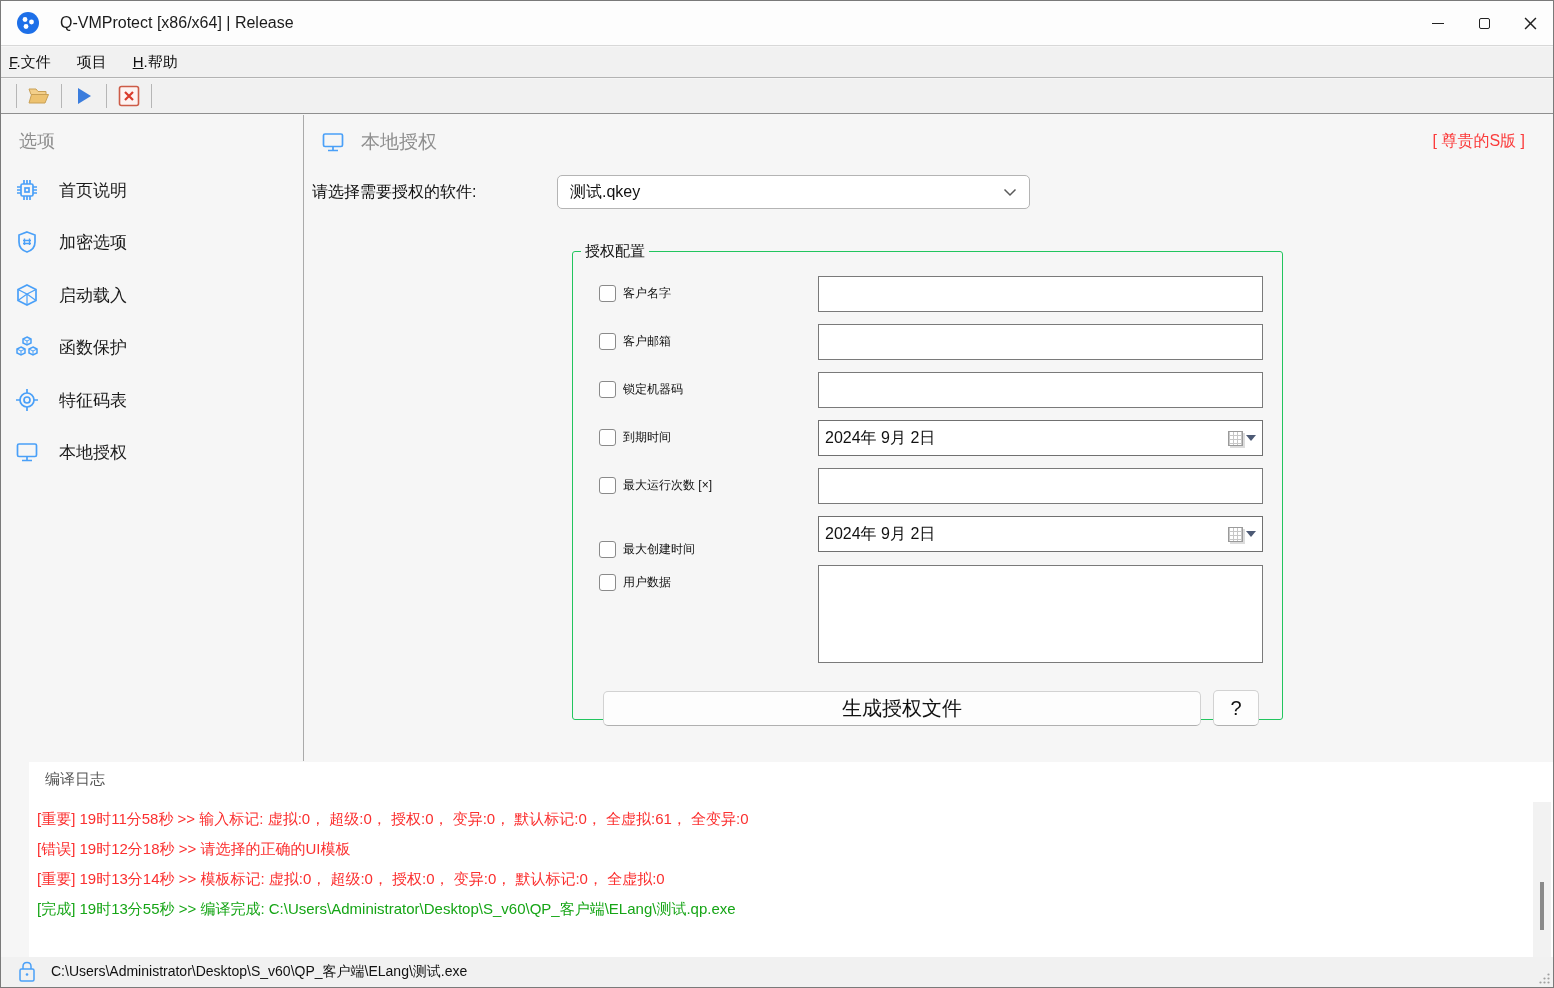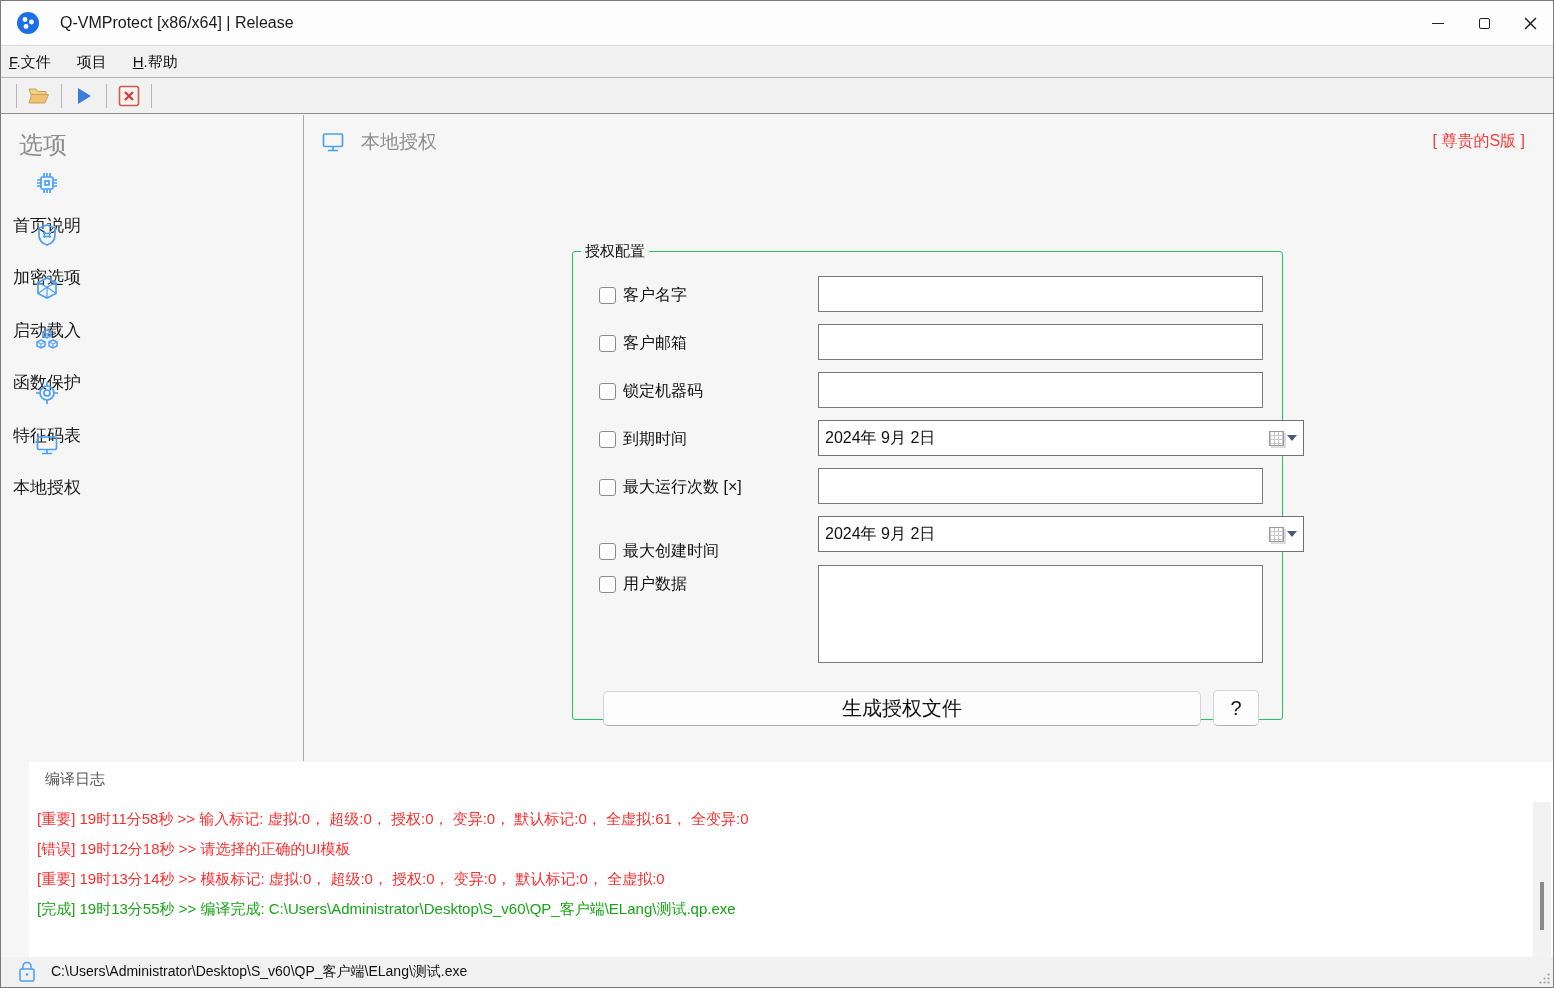--- a/index.html
+++ b/index.html
@@ -33,22 +33,22 @@
   .toolbar {
     position:absolute; top:78px; left:0; right:0; height:35px;
     background:#f1f1f1; display:flex; align-items:center;
     border-bottom:1px solid #8f8f8f; padding-left:8px;
   }
   .tb-sep { width:1px; height:24px; background:#b6b6b6; margin:0 7px; }
   .tb-btn { width:30px; height:28px; display:flex; align-items:center; justify-content:center; }
   
   .body { position:absolute; top:114px; left:0; right:0; height:646px; display:flex; }
   .sidebar { width:303px; background:#f6f6f6; border-right:1px solid #aaa; position:relative; }
-  .sb-header { position:absolute; top:14px; left:18px; font-size:24px; color:#8f8f8f;font-family:Liberation Mono, monospace; }
-  .sb-item { position:absolute; left:12px; display:flex; align-items:center; gap:18px; height:40px; cursor:default;flex-direction:column; }
+  .sb-header { position:absolute; top:14px; left:18px; font-size:18px; color:#8f8f8f;font-family:Liberation Mono, monospace; }
+  .sb-item { position:absolute; left:12px; display:flex; align-items:center; gap:18px; height:40px; cursor:default; }
   .sb-item .ic { width:28px; height:28px; display:flex; align-items:center; justify-content:center; }
   .sb-item .lbl { font-size:17px; color:#1b1b1b; }
   .content { flex:1; position:relative; background:#f6f6f6; }
   .page-header { position:absolute; top:14px; left:15px; display:flex; align-items:center; gap:14px; }
   .page-header .ttl { font-size:19px; color:#8f8f8f; }
   .edition { position:absolute; top:16px; right:28px; font-size:16px; color:#fb3b3b; }
   .soft-row { position:absolute; top:60px; left:8px; right:0; height:34px; display:flex; align-items:center; }
   .soft-label { font-size:16px; color:#111; }
   .combo {
     position:absolute; left:245px; top:0; width:473px; height:34px;
@@ -57,28 +57,28 @@
   }
   .combo .chev { margin-left:auto; }
   
   .groupbox {
     position:absolute; left:268px; top:127px; width:711px; height:478px;
     border:1px solid #22c55e; border-radius:3px;
   }
   .groupbox legend { margin-left:8px; padding:0 4px; font-size:15px; color:#111; }
   .f-row { position:absolute; left:26px; display:flex; align-items:center; }
   .cb { width:17px; height:17px; background:#fff; border:1px solid #8a8a8a; border-radius:3px; flex:0 0 auto; }
-  .f-label { margin-left:7px; font-size:16px; color:#111;text-align:right; }
+  .f-label { margin-left:7px; font-size:12px; color:#111;text-align:right; }
   .ti {
     position:absolute; left:245px; width:445px; height:36px;
     border:1px solid #7a7a7a; background:#fff; font-size:16px; padding:0 8px;
     font-family:"Liberation Sans","DejaVu Sans",sans-serif; outline:none;
   }
   .datefield {
-    position:absolute; left:245px; width:486px; height:36px;
+    position:absolute; left:245px; width:445px; height:36px;
     border:1px solid #707070; background:#fff; display:flex; align-items:center;
     padding:0 6px; font-size:16px; color:#111;
   }
   .cal-wrap { margin-left:auto; display:flex; align-items:center; gap:3px; }
   .cal-ic { width:15px; height:15px; border:1px solid #9a9a9a; background:#fff;
     background-image:linear-gradient(#c7c7c7 1px, transparent 1px), linear-gradient(90deg,#c7c7c7 1px, transparent 1px);
     background-size:4px 4px; background-position:0 3px; box-shadow:2px 2px 0 #dcdcdc; }
   .cal-arrow { width:0; height:0; border-left:5px solid transparent; border-right:5px solid transparent; border-top:6px solid #4d5a75; }
   .ta {
     position:absolute; left:245px; width:445px; height:98px;
@@ -236,20 +236,29 @@
     <div class="content">
       <div class="page-header">
         <svg width="28" height="26" viewBox="0 0 26 26" fill="none" stroke="#4aa0f8" stroke-width="1.7">
           <rect x="3.5" y="5" width="19" height="12.5" rx="1.5"></rect>
           <path d="M13 17.5 V21 M8 21.5 H18"></path>
         </svg>
         <span class="ttl">本地授权</span>
       </div>
       <div class="edition">[ 尊贵的S版 ]</div>
 
+      <div class="soft-row">
+        <span class="soft-label">请选择需要授权的软件:</span>
+        <div class="combo">
+          <span>测试.qkey</span>
+          <svg class="chev" width="14" height="9" viewBox="0 0 14 9">
+            <path d="M1.5 1.5 L7 7 L12.5 1.5" fill="none" stroke="#5a5a5a" stroke-width="1.5"></path>
+          </svg>
+        </div>
+      </div>
 
       <fieldset class="groupbox">
         <legend>授权配置</legend>
 
         <div class="f-row" style="top:24px">
           <span class="cb"></span>
           <span class="f-label">客户名字</span>
         </div>
         <input class="ti" style="top: 15px;" type="text" value="">
 

